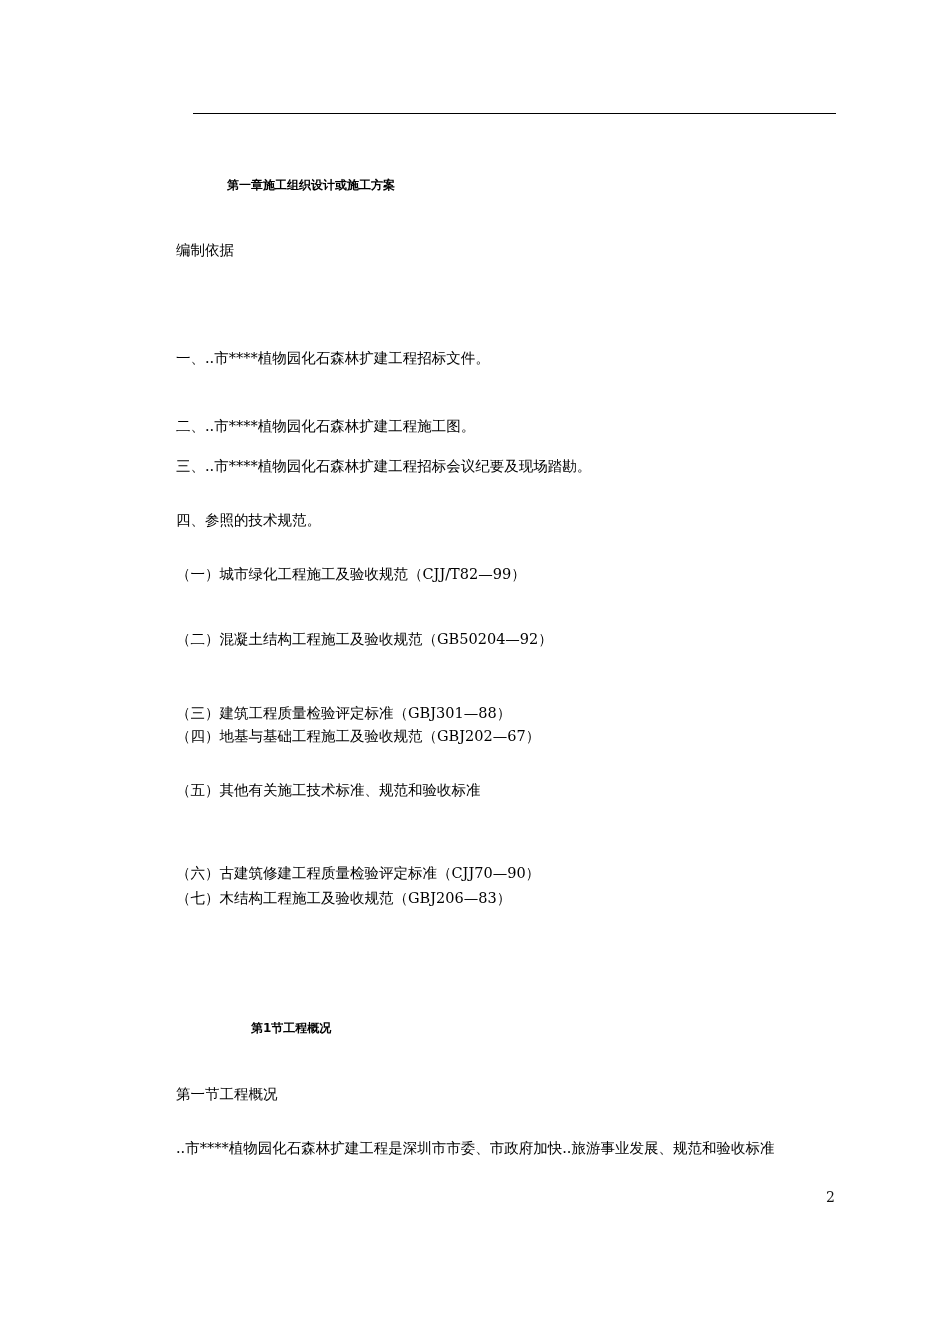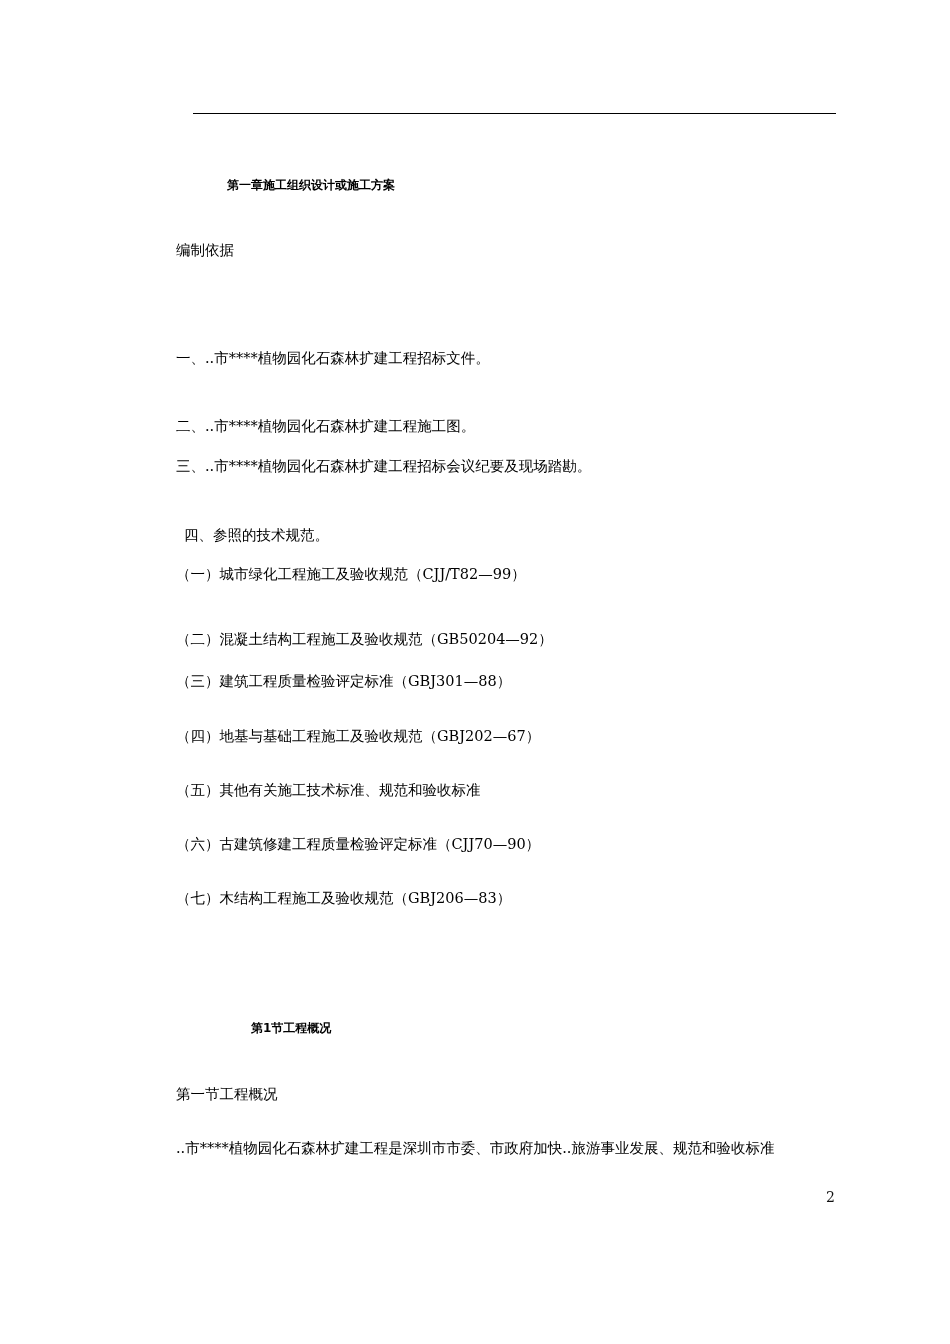--- a/index.html
+++ b/index.html
@@ -54,28 +54,28 @@
 
 <div class="header-rule"></div>
 
 <div class="heading" style="left:227px; top:173px;">第一章施工组织设计或施工方案</div>
 
 <div class="line" style="top:241px;">编制依据</div>
 
 <div class="line" style="top:349px;">一、..市****植物园化石森林扩建工程招标文件。</div>
 <div class="line" style="top:403px;margin-top:14px;">二、..市****植物园化石森林扩建工程施工图。</div>
 <div class="line" style="top:457px;">三、..市****植物园化石森林扩建工程招标会议纪要及现场踏勘。</div>
-<div class="line" style="top:526px;margin-left:8px;">四、参照的技术规范。</div>
+<div class="line" style="top:511px;">四、参照的技术规范。</div>
 
 <div class="line" style="top:565px;">（一）城市绿化工程施工及验收规范（CJJ/T82—99）</div>
 <div class="line" style="top:619px;margin-top:11px;">（二）混凝土结构工程施工及验收规范（GB50204—92）</div>
-<div class="line" style="top:672px;">（三）建筑工程质量检验评定标准（GBJ301—88）</div>
+<div class="line" style="top:704px;">（三）建筑工程质量检验评定标准（GBJ301—88）</div>
 <div class="line" style="top:727px;">（四）地基与基础工程施工及验收规范（GBJ202—67）</div>
 <div class="line" style="top:781px;">（五）其他有关施工技术标准、规范和验收标准</div>
-<div class="line" style="top:835px;text-align:right;">（六）古建筑修建工程质量检验评定标准（CJJ70—90）</div>
+<div class="line" style="top:864px;text-align:right;">（六）古建筑修建工程质量检验评定标准（CJJ70—90）</div>
 <div class="line" style="top:889px;">（七）木结构工程施工及验收规范（GBJ206—83）</div>
 
 <div class="heading" style="left:227px; top:1016px;margin-left:24px;">第1节工程概况</div>
 
 <div class="line" style="top:1085px;">第一节工程概况</div>
 
 <div class="line" style="top:1139px;">..市****植物园化石森林扩建工程是深圳市市委、市政府加快..旅游事业发展、规范和验收标准</div>
 
 <div class="page-number">2</div>
 

